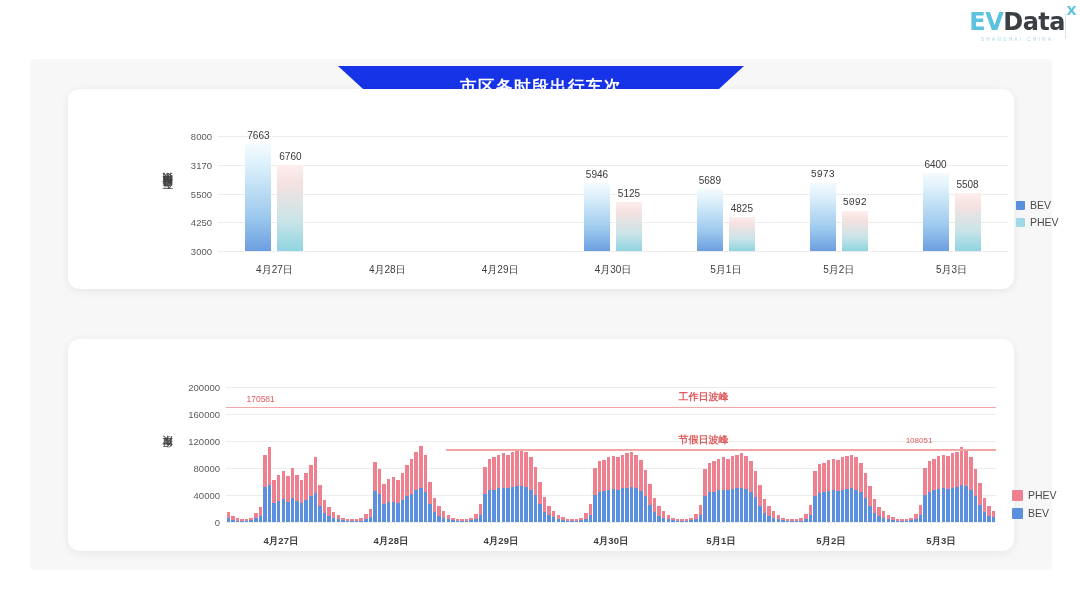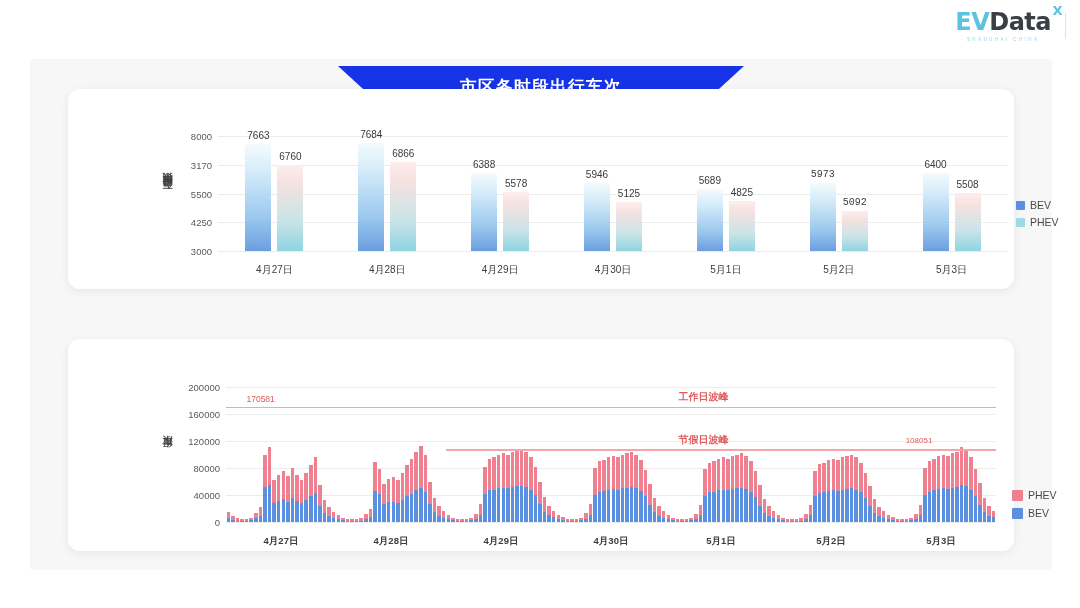--- a/index.html
+++ b/index.html
@@ -7,21 +7,21 @@
     width: 1080px; height: 608px;
     background: #ffffff;
     font-family: "Liberation Sans", "DejaVu Sans", sans-serif;
     overflow: hidden;
   }
   #page { position: relative; width: 1080px; height: 608px; background: #fff; }
 
   
   .brand-bar {
     position: absolute; top: 0; right: 14px;
-    height: 52px; display: flex; align-items: center; gap: 14px;
+    height: 52px; display: flex; align-items: center; 
   }
   .logo-evdata { display: flex; flex-direction: column; align-items: center; }
   .evdata-word {
     font-size: 24px; font-weight: 700; letter-spacing: -0.5px;
     color: #3a3f45; line-height: 1; position: relative;
     font-family: "DejaVu Sans", sans-serif;
   }
   .evdata-ev { color: #5bc3e0; }
   .evdata-x {
     position: absolute; top: -6px; right: -11px;
@@ -182,52 +182,36 @@
           <div class="ytick" style="top: 0px;">8000</div>
           <div class="bargroup" style="left: 0px; width: 112.857px;">
             <div class="bar1 bev" style="height: 107.249px;">
               <div class="barval">7663</div>
             </div>
             <div class="bar1 phev" style="height: 86.48px;">
               <div class="barval">6760</div>
             </div>
           </div>
           <div class="xtick" style="left: 56.4286px; top: 127px;">4月27日</div>
-          <div class="bargroup" style="left: 112.857px; width: 112.857px;">
-            <div class="bar1 bev" style="height: 107.732px;">
-              <div class="barval">7684</div>
-            </div>
-            <div class="bar1 phev" style="height: 88.918px;">
-              <div class="barval">6866</div>
-            </div>
-          </div>
           <div class="xtick" style="left: 169.286px; top: 127px;">4月28日</div>
-          <div class="bargroup" style="left: 225.714px; width: 112.857px;">
-            <div class="bar1 bev" style="height: 77.924px;">
-              <div class="barval">6388</div>
-            </div>
-            <div class="bar1 phev" style="height: 59.294px;">
-              <div class="barval">5578</div>
-            </div>
-          </div>
           <div class="xtick" style="left: 282.143px; top: 127px;">4月29日</div>
           <div class="bargroup" style="left: 338.571px; width: 112.857px;">
             <div class="bar1 bev" style="height: 67.758px;">
               <div class="barval">5946</div>
             </div>
             <div class="bar1 phev" style="height: 48.875px;">
               <div class="barval">5125</div>
             </div>
           </div>
           <div class="xtick" style="left: 395px; top: 127px;">4月30日</div>
           <div class="bargroup" style="left: 451.429px; width: 112.857px;">
             <div class="bar1 bev" style="height: 61.847px;">
               <div class="barval">5689</div>
             </div>
-            <div class="bar1 phev" style="height: 50px;">
+            <div class="bar1 phev" style="height: 34px;">
               <div class="barval">4825</div>
             </div>
           </div>
           <div class="xtick" style="left: 507.857px; top: 127px;">5月1日</div>
           <div class="bargroup" style="left: 564.286px; width: 112.857px; font-family: Liberation Mono, monospace;">
             <div class="bar1 bev" style="height: 68.379px;">
               <div class="barval">5973</div>
             </div>
             <div class="bar1 phev" style="height: 40px;">
               <div class="barval">5092</div>

